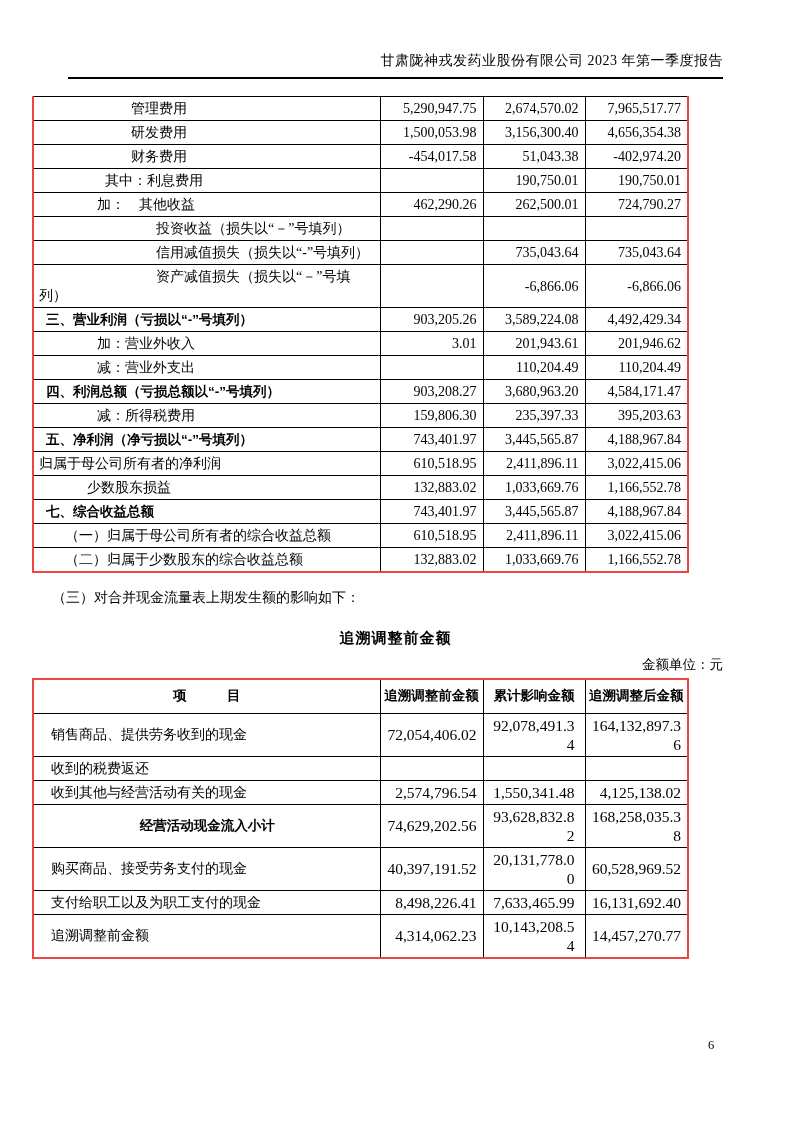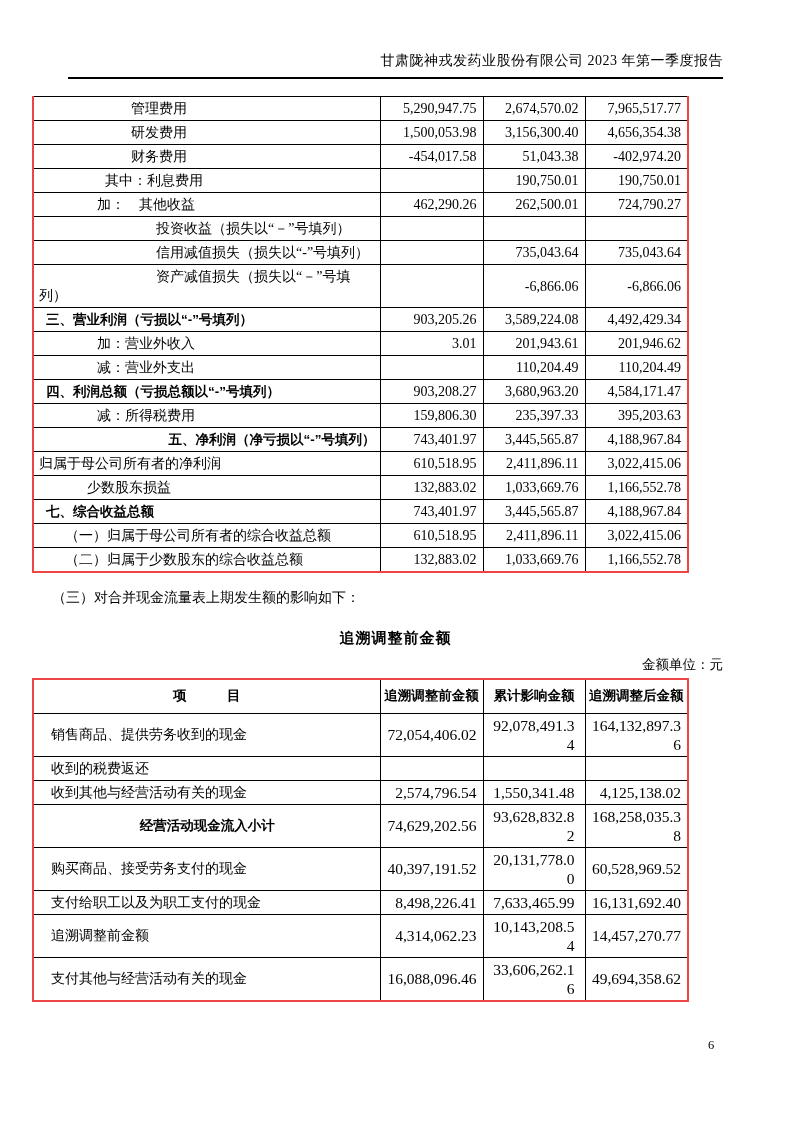--- a/index.html
+++ b/index.html
@@ -182,21 +182,21 @@
           <td class="num c2">3,680,963.20</td>
           <td class="num c3">4,584,171.47</td>
         </tr>
         <tr>
           <td class="label" style="padding-left: 63px;">减：所得税费用</td>
           <td class="num c1">159,806.30</td>
           <td class="num c2">235,397.33</td>
           <td class="num c3">395,203.63</td>
         </tr>
         <tr class="bold">
-          <td class="label" style="padding-left: 0; text-align: right;">五、净利润（净亏损以“-”号填列）</td>
+          <td class="label" style="padding-left: 12px;">五、净利润（净亏损以“-”号填列）</td>
           <td class="num c1">743,401.97</td>
           <td class="num c2">3,445,565.87</td>
           <td class="num c3">4,188,967.84</td>
         </tr>
         <tr>
           <td class="label" style="">归属于母公司所有者的净利润</td>
           <td class="num c1">610,518.95</td>
           <td class="num c2">2,411,896.11</td>
           <td class="num c3">3,022,415.06</td>
         </tr>
@@ -284,24 +284,18 @@
           <td class="num c1">8,498,226.41</td>
           <td class="num c2">7,633,465.99</td>
           <td class="num c3">16,131,692.40</td>
         </tr>
         <tr>
           <td class="label" style="padding-left: 17px;">追溯调整前金额</td>
           <td class="num c1">4,314,062.23</td>
           <td class="num c2">10,143,208.54</td>
           <td class="num c3">14,457,270.77</td>
         </tr>
-        <tr>
-          <td class="label" style="padding-left: 17px;">支付其他与经营活动有关的现金</td>
-          <td class="num c1">16,088,096.46</td>
-          <td class="num c2">33,606,262.16</td>
-          <td class="num c3">49,694,358.62</td>
-        </tr>
       </tbody>
   </table>
 
   <div class="page-number">6</div>
 
 </div>
 
 </body></html>

